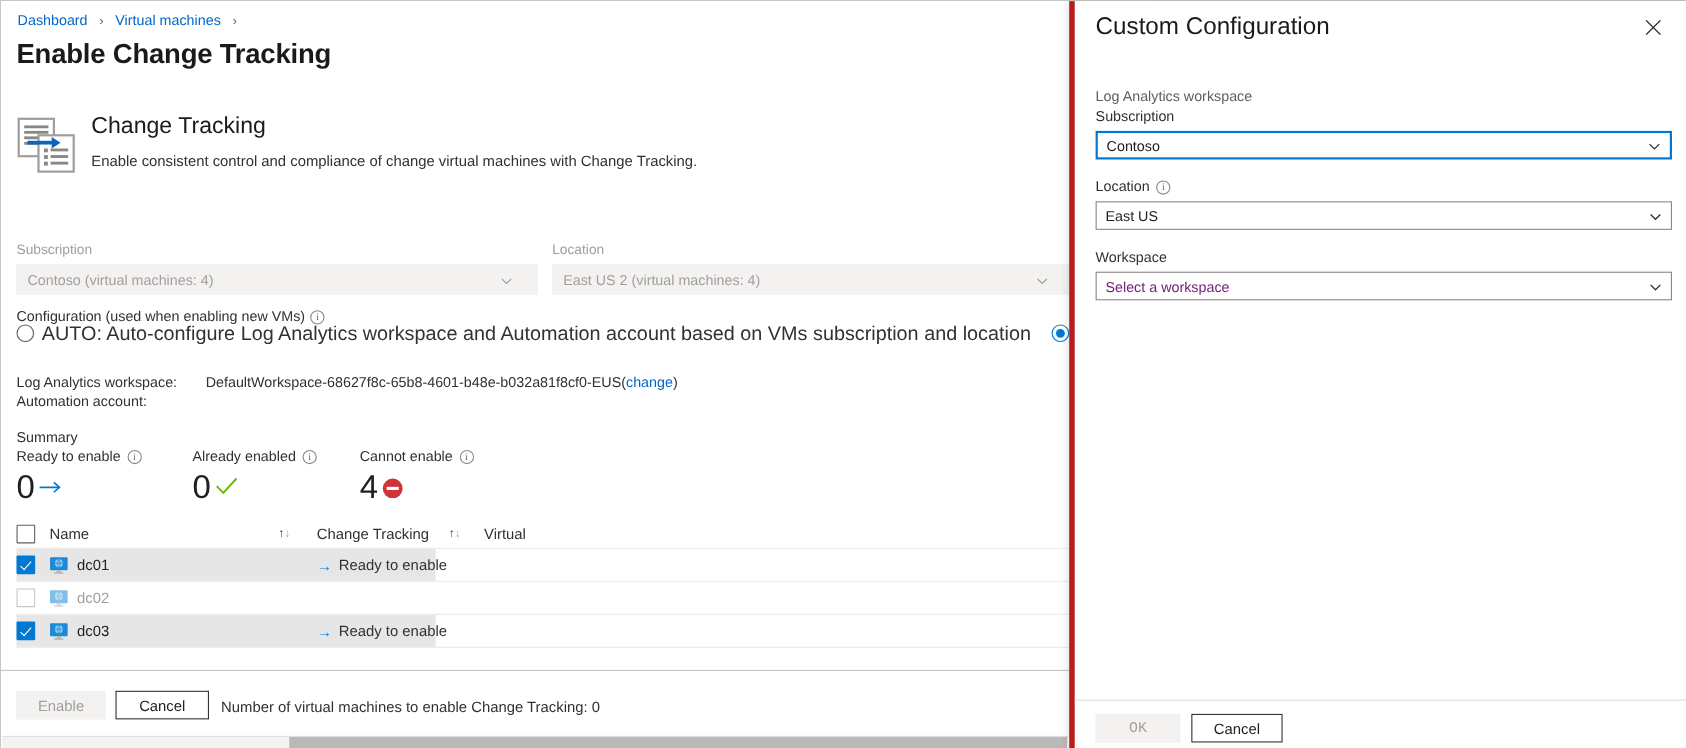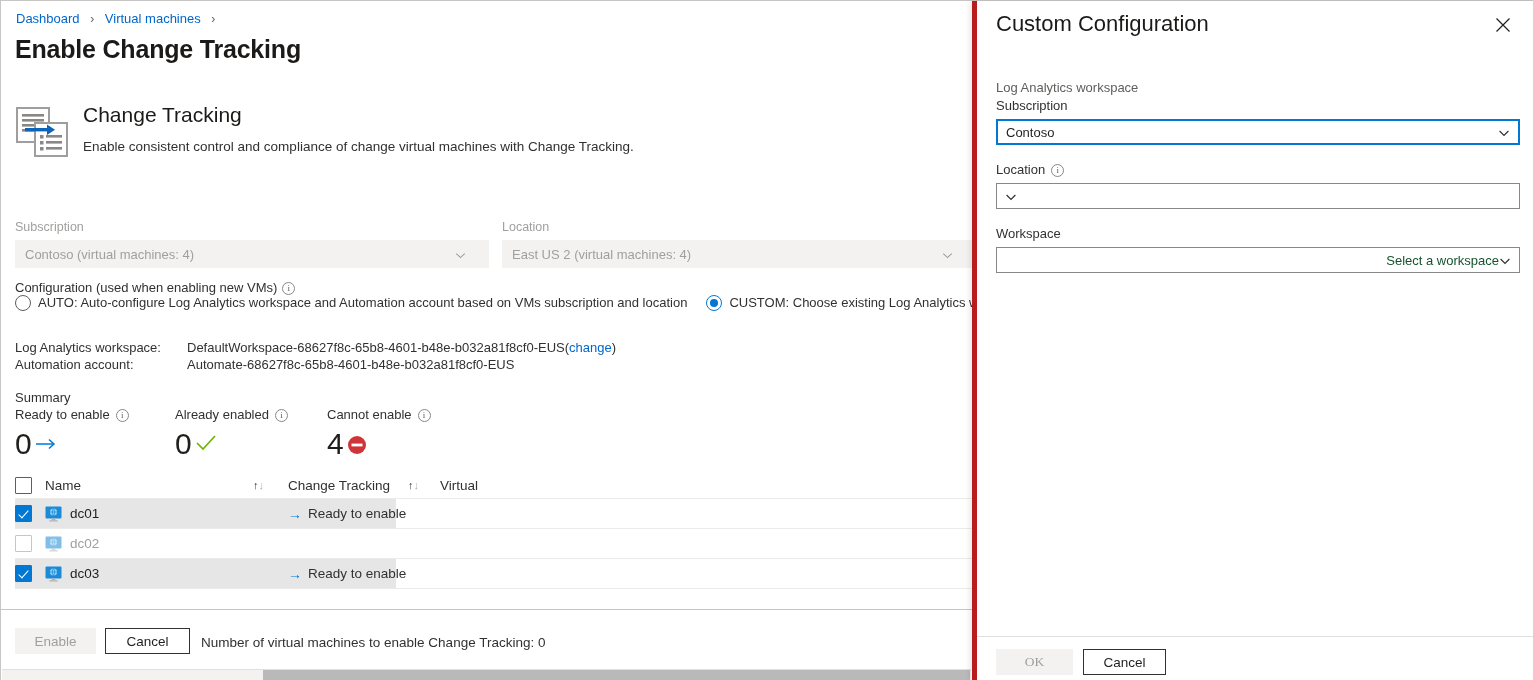--- a/index.html
+++ b/index.html
@@ -138,21 +138,21 @@
   #radio-row {
     position: absolute;
     left: 14px; top: 293px;
     display: flex;
     align-items: center;
     white-space: nowrap;
   }
   .radio-item {
     display: flex;
     align-items: center;
-    font-size: 13px;
+    font-size: 18px;
     color: #323130;
     line-height: 18px;
     cursor: pointer;
   }
   .radio-outer {
     width: 16px; height: 16px;
     border-radius: 50%;
     border: 1px solid #605e5c;
     box-sizing: border-box;
     margin-right: 7px;
@@ -419,39 +419,39 @@
     display: flex;
     align-items: center;
     padding: 0 7px 0 8px;
     font-size: 13px;
     color: #201f1e;
     margin-top: 4px;
     cursor: pointer;
   }
   .p-select.focused { border: 2px solid #0078d4; }
   .p-select .sel-text { flex: 1; white-space: nowrap; overflow: hidden; }
-  .p-select .sel-text.placeholder { color: #14532d; text-align: right; }
+  .p-select .sel-text.placeholder { color: #701a75; }
   .p-spacer { height: 16px; }
 
   #panel-footer-divider {
     position: absolute;
     left: 0; top: 635px;
     width: 561px; height: 1px;
     background: #e1dfdd;
   }
   #btn-ok {
     position: absolute;
     left: 19px; top: 648px;
     width: 77px; height: 26px;
     background: #f3f2f1;
     border: 1px solid #f3f2f1;
     box-sizing: border-box;
     color: #a19f9d;
     font-size: 13.5px;
-    font-family: Liberation Serif, serif;
+    font-family: Liberation Mono, monospace;
     cursor: default;
   }
   #btn-panel-cancel {
     position: absolute;
     left: 106px; top: 648px;
     width: 83px; height: 26px;
     background: #fff;
     border: 1px solid #323130;
     box-sizing: border-box;
     color: #201f1e;
@@ -539,21 +539,20 @@
       </div>
     </div>
 
     <div id="ws-info">
       <div class="row">
         <span class="lbl">Log Analytics workspace:</span>
         <span class="val"><span>DefaultWorkspace-68627f8c-65b8-4601-b48e-b032a81f8cf0-EUS</span><span>(</span><span class="change-link">change</span><span>)</span></span>
       </div>
       <div class="row">
         <span class="lbl">Automation account:</span>
-        <span class="val">Automate-68627f8c-65b8-4601-b48e-b032a81f8cf0-EUS</span>
       </div>
     </div>
 
     <div id="summary-title">Summary</div>
     <div id="summary-row">
 
       <div class="sum-card" id="sum-ready">
         <div class="sum-head">
           <span>Ready to enable</span>
           <i class="info-i">i</i>
@@ -733,20 +732,21 @@
         </span>
       </div>
 
       <div class="p-spacer"></div>
 
       <div class="p-label">
         <span>Location</span>
         <i class="info-i">i</i>
       </div>
       <div class="p-select">
+        <span class="sel-text">East US</span>
         <span class="chev">
           <svg width="12" height="12" viewBox="0 0 12 12">
               <path d="M1.6 4 L6 8.4 L10.4 4" fill="none" stroke="#323130" stroke-width="1.2"></path>
             </svg>
         </span>
       </div>
 
       <div class="p-spacer"></div>
 
       <div class="p-label">

